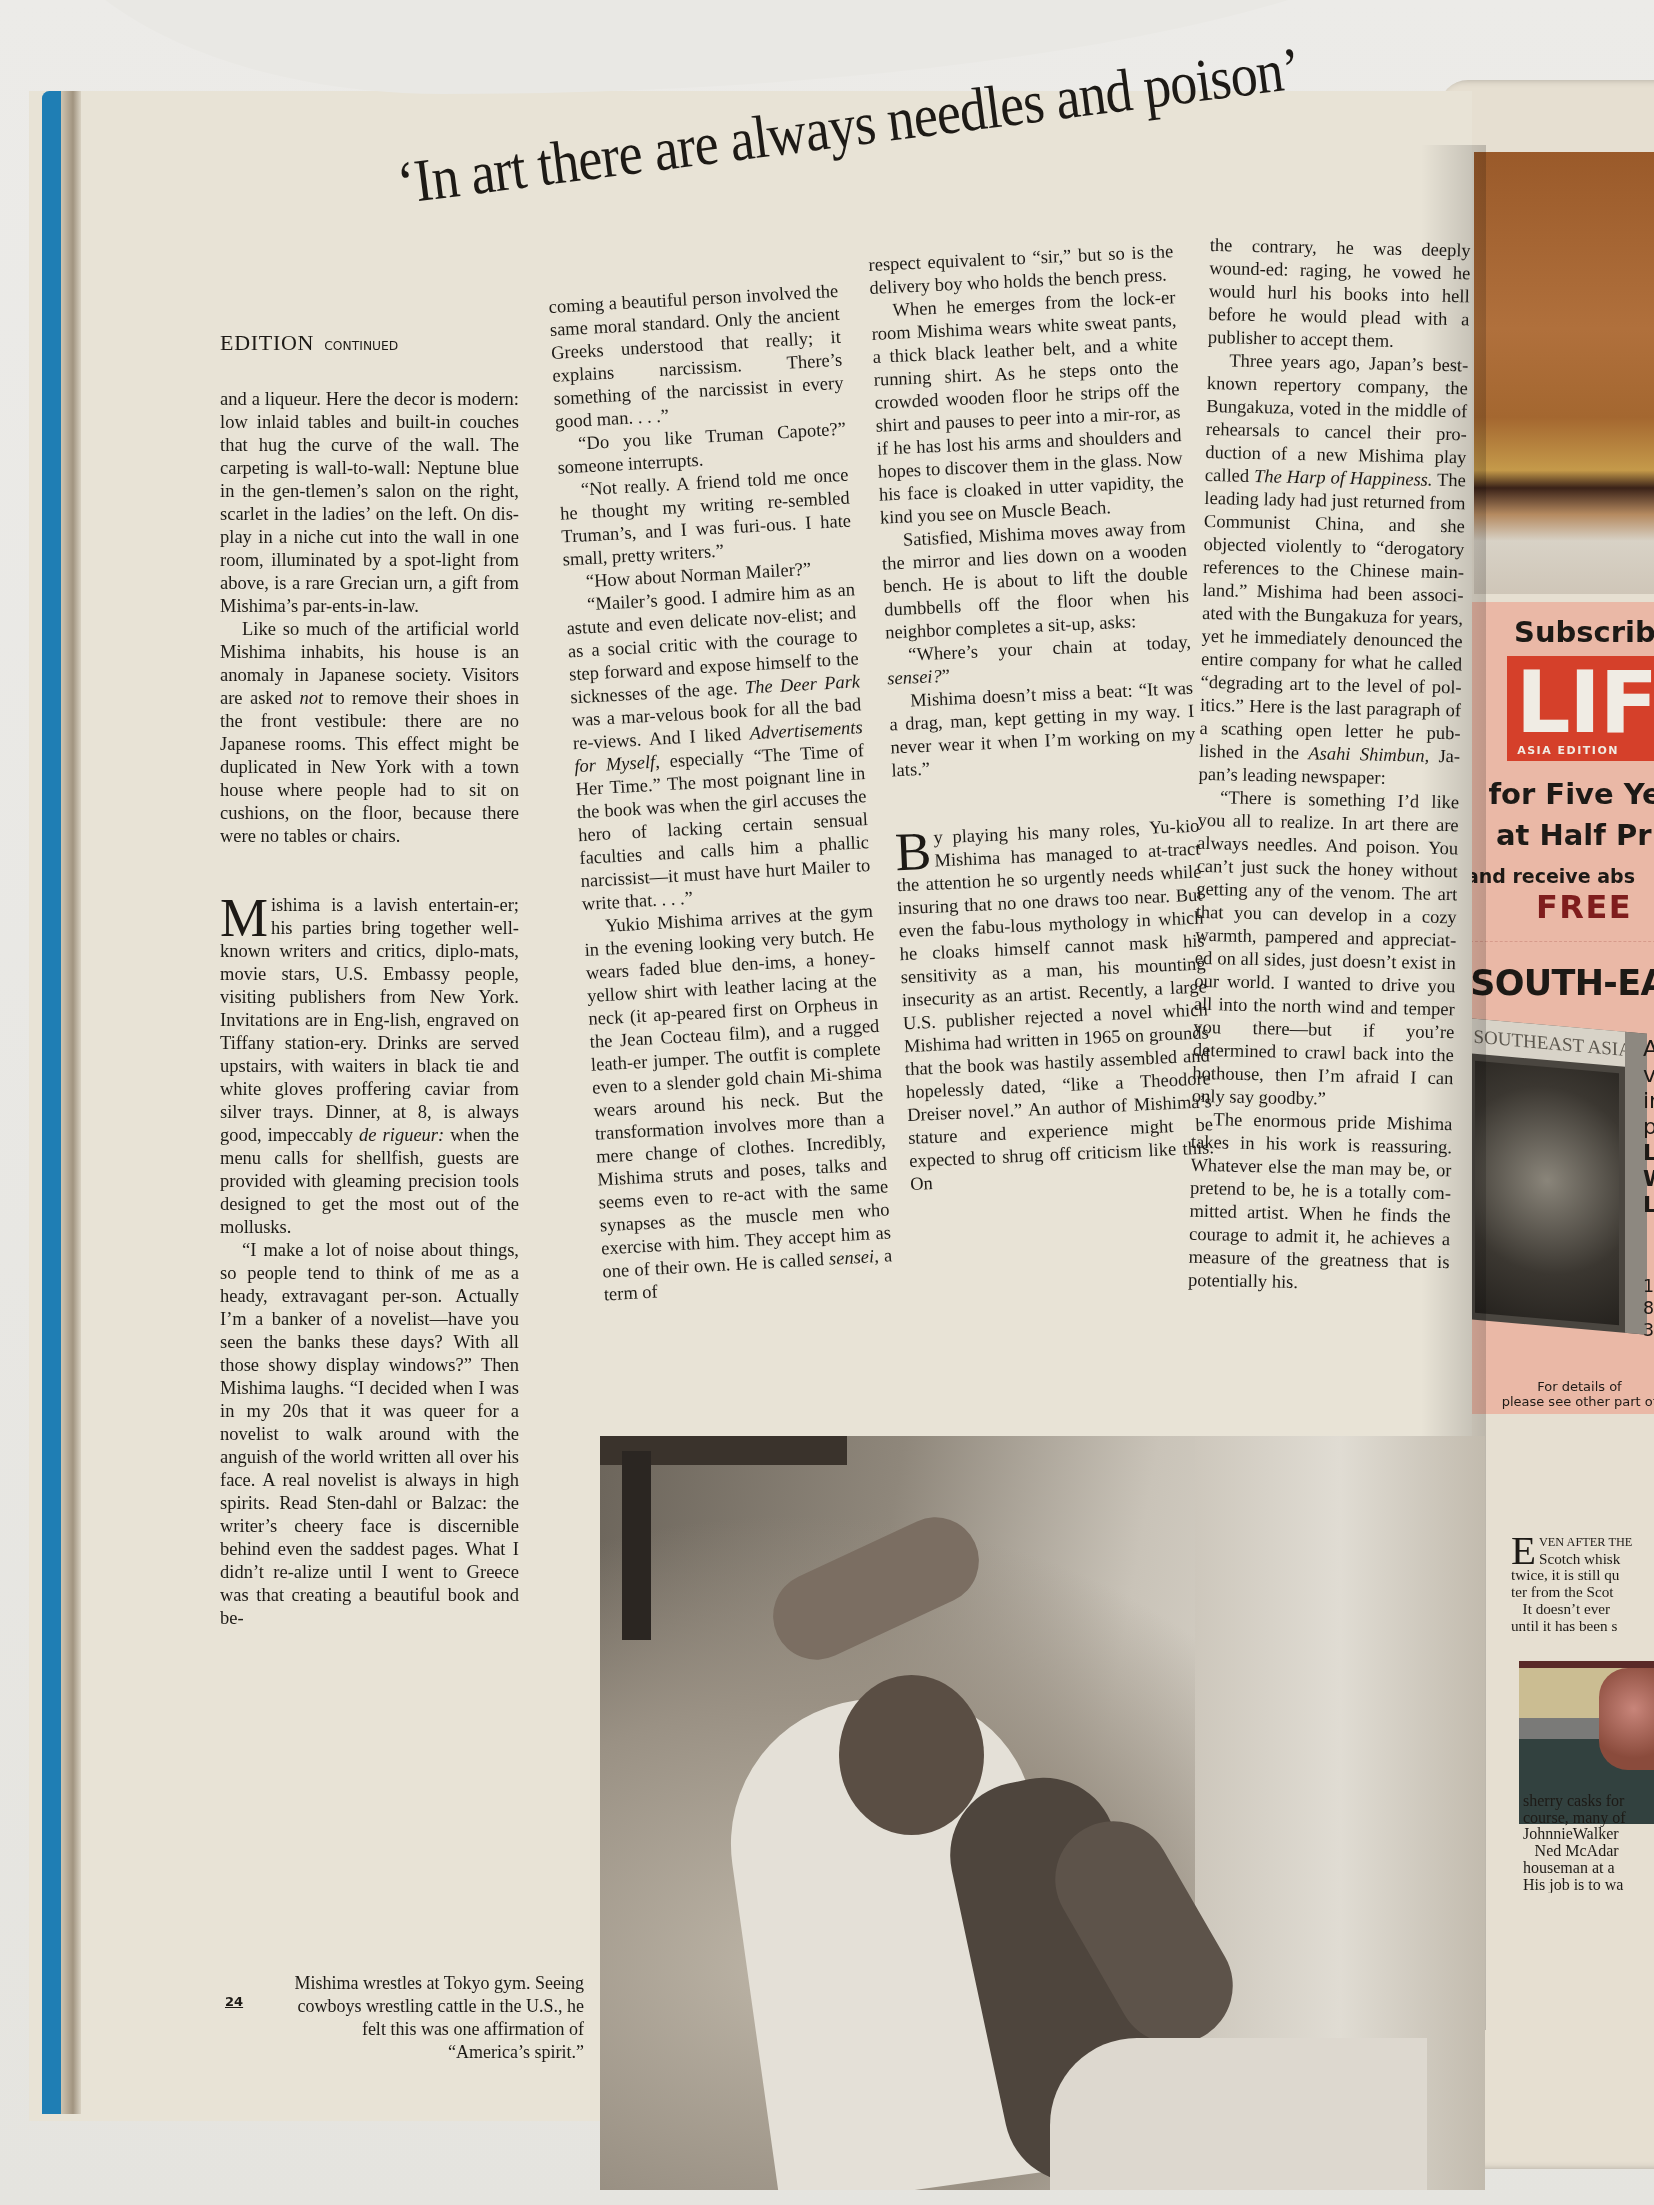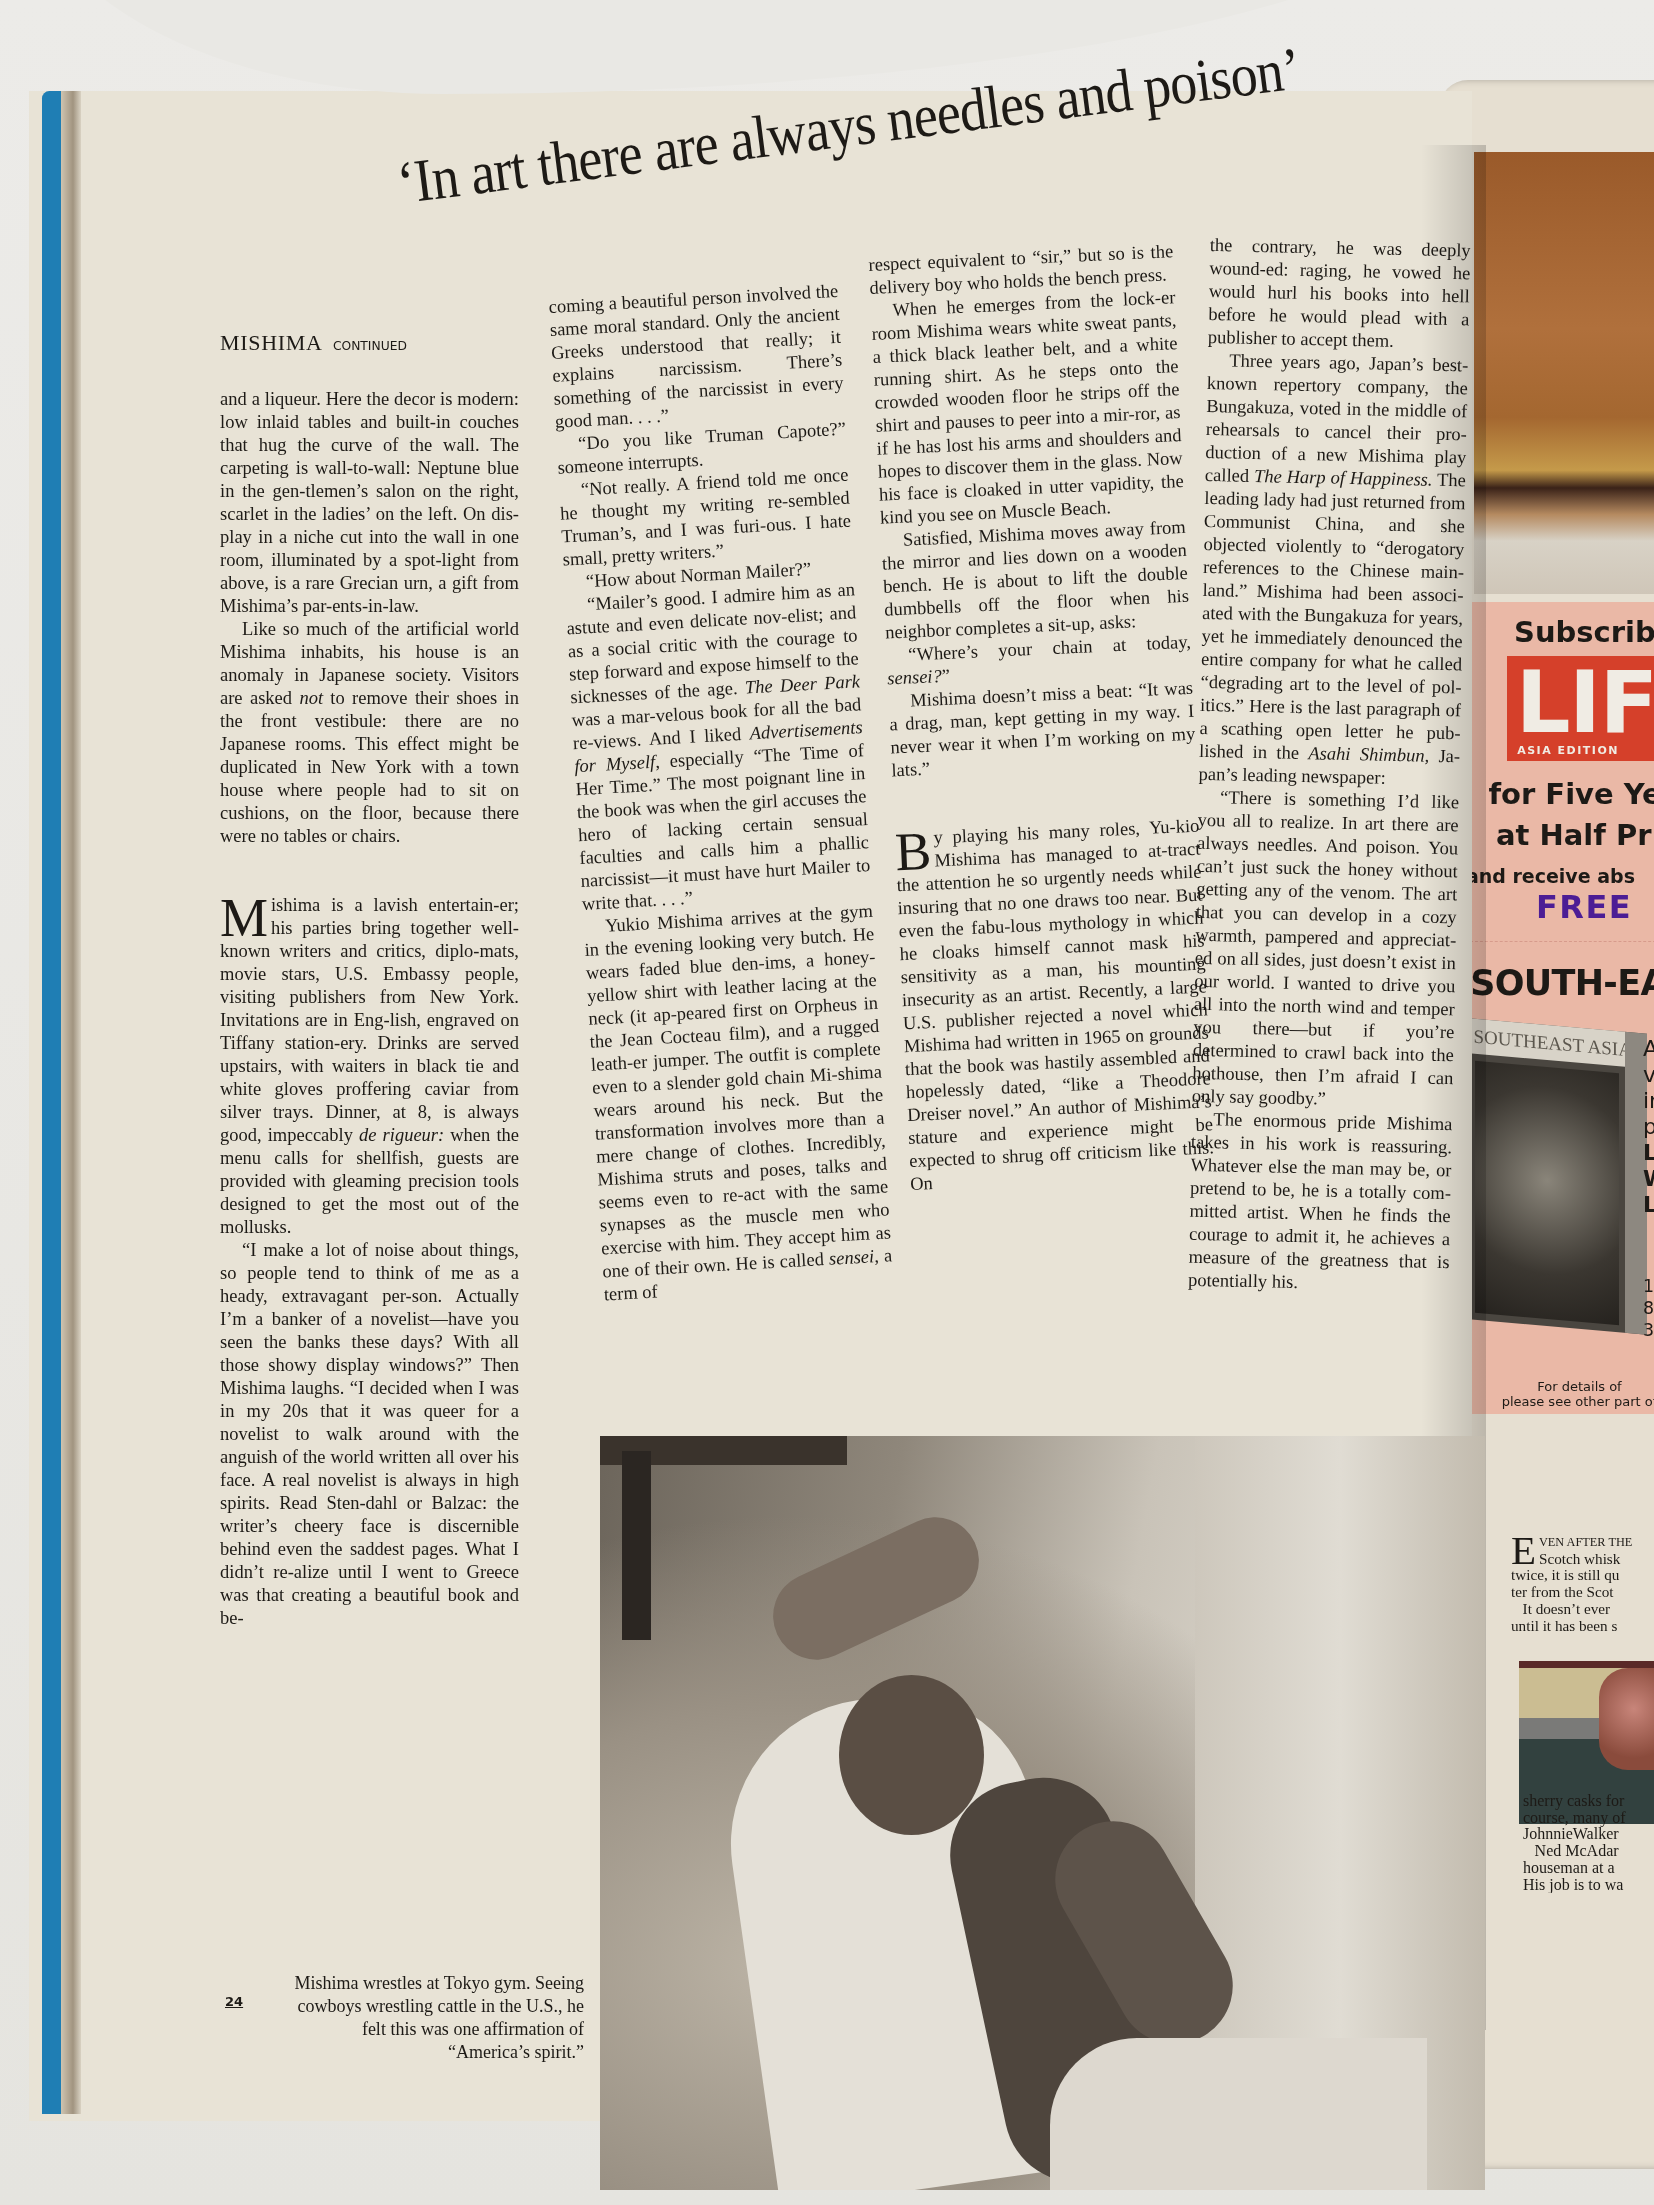--- a/index.html
+++ b/index.html
@@ -25,21 +25,21 @@
     position: absolute; left: 1463px; top: 602px; width: 203px; height: 812px;
     background: #eab8a6; border-radius: 4.4px 0 0 4.4px;
   }
   .ad-subscribe { position: absolute; left: 51px; top: 13px; font-family: "DejaVu Sans", sans-serif; font-weight: bold; font-size: 29px; color: #1d1a16; white-space: nowrap; }
   .ad-logo { position: absolute; left: 44px; top: 54px; width: 174px; height: 105px; background: #d5402a; }
   .ad-logo-text { position: absolute; left: 8.7px; top: -4.4px; font-family: "DejaVu Sans", sans-serif; font-weight: bold; font-size: 86px; color: #f0ece4; letter-spacing: -1.5px; }
   .ad-logo-edition { position: absolute; left: 10.2px; bottom: 4.4px; font-family: "DejaVu Sans", sans-serif; font-weight: bold; font-size: 11px; letter-spacing: 1.5px; color: #f0ece4; }
   .ad-line1 { position: absolute; left: 25.4px; top: 175px; font-family: "DejaVu Sans", sans-serif; font-weight: bold; font-size: 29px; white-space: nowrap; }
   .ad-line2 { position: absolute; left: 33px; top: 216px; font-family: "DejaVu Sans", sans-serif; font-weight: bold; font-size: 29px; white-space: nowrap; }
   .ad-line3 { position: absolute; left: 2.9px; top: 263px; font-family: "DejaVu Sans", sans-serif; font-weight: bold; font-size: 19px; white-space: nowrap; }
-  .ad-free { position: absolute; left: 73px; top: 286px; font-family: "DejaVu Sans", sans-serif; font-weight: bold; font-size: 32px; color: #4c1d95; white-space: nowrap; letter-spacing: 1.5px; text-align: center; }
+  .ad-free { position: absolute; left: 73px; top: 286px; font-family: "DejaVu Sans", sans-serif; font-weight: bold; font-size: 32px; color: #7f1d1d; white-space: nowrap; letter-spacing: 1.5px; text-align: center; }
   .ad-dash { position: absolute; left: 7.3px; top: 339px; width: 196px; border-top: 1.5px dashed #d79b8c; }
   .ad-region { position: absolute; left: 7.3px; top: 361px; font-family: "DejaVu Sans", sans-serif; font-weight: bold; font-size: 35px; white-space: nowrap; letter-spacing: -0.7px; }
   .ad-book { position: absolute; left: 5.8px; top: 424px; width: 156px; height: 301px; background: #4a4640; transform: skewY(5deg); border-right: 22px solid #8d8880; }
   .ad-book-title { position: absolute; left: 0; top: 0; width: 100%; height: 35px; background: #d8d3c8; font-family: "Liberation Serif", serif; font-size: 19px; color: #5c574e; padding-left: 4.4px; box-sizing: border-box; line-height: 35px; white-space: nowrap; overflow: hidden; }
   .ad-book-art { position: absolute; left: 5.8px; top: 42px; right: 5.8px; bottom: 7.3px; background: radial-gradient(circle at 50% 45%, #8a857a 0%, #3b3731 60%, #25221e 100%); }
   .ad-side { position: absolute; left: 180px; font-family: "DejaVu Sans", sans-serif; font-size: 22px; white-space: nowrap; }
   .ad-footer { position: absolute; left: 22px; top: 777px; font-family: "DejaVu Sans", sans-serif; font-size: 13px; line-height: 15.2px; text-align: center; width: 189px; white-space: nowrap; }
 
   .scotch { position: absolute; left: 1511px; top: 1534px; width: 145px; font-size: 15.2px; line-height: 16.7px; white-space: nowrap; overflow: hidden; }
   .scotch-dropcap { float: left; font-size: 41px; line-height: 32px; margin-right: 2.9px; }
@@ -165,21 +165,21 @@
 </div>
 
 <div class="page"></div>
 <div class="page-top-curve"></div>
 <div class="spine-blue"></div>
 <div class="spine-edge"></div>
 
 <div class="headline">‘In art there are always needles and poison’</div>
 
 <div class="section-label">
-  <span class="name">MISHIMA</span><span class="cont">CONTINUED</span>
+  <span class="name">EDITION</span><span class="cont">CONTINUED</span>
 </div>
 
 <div class="col col1">
   <p class="noindent">and a liqueur. Here the decor is modern: low inlaid tables and built-in couches that hug the curve of the wall. The carpeting is wall-to-wall: Neptune blue in the gen-tlemen’s salon on the right, scarlet in the ladies’ on the left. On dis-play in a niche cut into the wall in one room, illuminated by a spot-light from above, is a rare Grecian urn, a gift from Mishima’s par-ents-in-law.</p>
   <p><span>Like so much of the artificial world Mishima inhabits, his house is an anomaly in Japanese society. Visitors are asked </span><i>not</i><span> to remove their shoes in the front vestibule: there are no Japanese rooms. This effect might be duplicated in New York with a town house where people had to sit on cushions, on the floor, because there were no tables or chairs.</span></p>
   <p class="noindent gap"><span class="dropcap">M</span><span>ishima is a lavish entertain-er; his parties bring together well-known writers and critics, diplo-mats, movie stars, U.S. Embassy people, visiting publishers from New York. Invitations are in Eng-lish, engraved on Tiffany station-ery. Drinks are served upstairs, with waiters in black tie and white gloves proffering caviar from silver trays. Dinner, at 8, is always good, impeccably </span><i>de rigueur:</i><span> when the menu calls for shellfish, guests are provided with gleaming precision tools designed to get the most out of the mollusks.</span></p>
   <p>“I make a lot of noise about things, so people tend to think of me as a heady, extravagant per-son. Actually I’m a banker of a novelist—have you seen the banks these days? With all those showy display windows?” Then Mishima laughs. “I decided when I was in my 20s that it was queer for a novelist to walk around with the anguish of the world written all over his face. A real novelist is always in high spirits. Read Sten-dahl or Balzac: the writer’s cheery face is discernible behind even the saddest pages. What I didn’t re-alize until I went to Greece was that creating a beautiful book and be-</p>
 </div>
 
 <div class="col col2">

